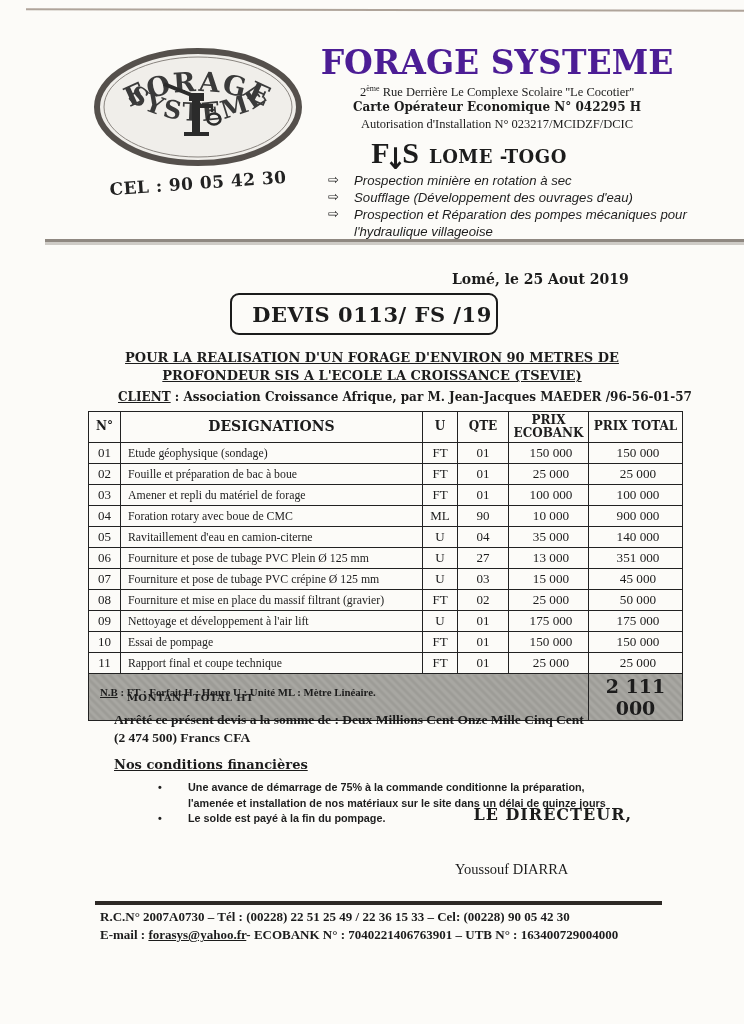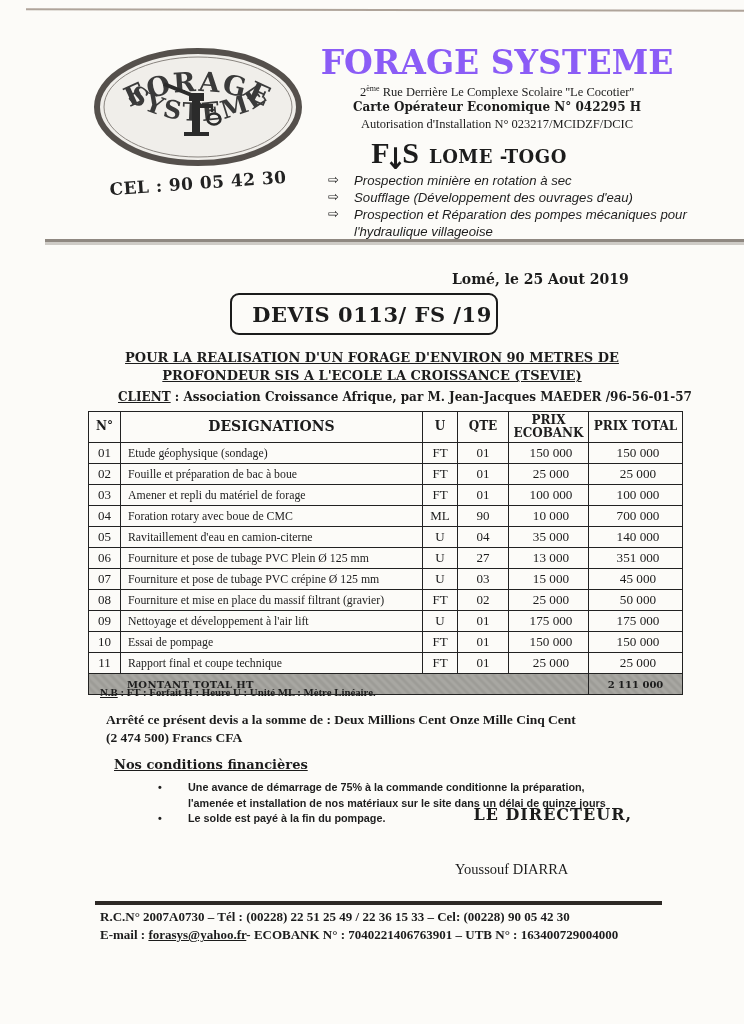--- a/index.html
+++ b/index.html
@@ -11,21 +11,21 @@
   
   .scan-line-top{position:absolute;left:26px;top:9px;width:718px;height:2px;
     background:#96877b;opacity:.75;transform:rotate(.12deg);}
   
   .logo-block{position:absolute;left:92px;top:48px;width:212px;}
   .logo-phone{margin-top:1px;text-align:center;font-family:"DejaVu Serif",serif;
     font-weight:bold;font-size:17px;letter-spacing:.5px;transform:rotate(-4deg);color:#222;}
   
   .header-block{position:absolute;left:282px;top:46px;width:430px;text-align:center;}
   .company{font-family:"DejaVu Serif",serif;font-weight:bold;font-size:33px;
-    line-height:1;color:#8b5cf6;white-space:nowrap;}
+    line-height:1;color:#4c1d95;white-space:nowrap;}
   .addr{font-family:"Liberation Serif",serif;font-size:12.5px;line-height:1.28;margin-top:5px;}
   .addr .sup{vertical-align:super;font-size:8px;}
   .carte{font-family:"DejaVu Serif",serif;font-weight:bold;font-size:12px;line-height:1.3;}
   .autorisation{font-size:12.5px;line-height:1.35;}
   .brand-line{margin-top:6px;transform:translateX(-28px);white-space:nowrap;}
   .brand-f,.brand-s{font-family:"Liberation Serif",serif;font-size:30px;font-weight:bold;line-height:.9;}
   .brand-arrow{font-family:"DejaVu Sans",sans-serif;font-size:26px;font-weight:bold;
     display:inline-block;position:relative;top:5px;margin:0 -4px 0 -5px;transform:scaleY(1.15);}
   .brand-city{font-family:"DejaVu Serif",serif;font-weight:bold;font-size:18px;
     letter-spacing:.5px;margin-left:10px;}
@@ -57,26 +57,26 @@
   table.quote th,table.quote td{border:1.5px solid #222;padding:1px 3px;overflow:hidden;}
   table.quote th{font-family:"DejaVu Serif",serif;font-weight:bold;font-size:12px;
     line-height:1.1;height:28px;text-align:center;}
   table.quote td{font-family:"Liberation Serif",serif;font-size:13px;height:18px;
     text-align:center;}
   table.quote td.desig{text-align:left;font-size:11.8px;padding-left:7px;white-space:nowrap;}
   table.quote td.num{font-size:13.2px;padding-left:8px;}
   tr.total-row td{background:repeating-linear-gradient(45deg,#a8a7a2 0 3px,#9d9c97 3px 6px);
     font-family:"DejaVu Serif",serif;font-weight:bold;}
   tr.total-row td.tlabel{text-align:left;padding-left:38px;font-size:10px;letter-spacing:.3px;}
-  tr.total-row td.tvalue{font-size:10px;}
+  tr.total-row td.tvalue{font-size:19px;}
   
   .nb-line{position:absolute;left:100px;top:686px;font-family:Liberation Serif, serif;
     font-weight:bold;font-size:10.8px;white-space:nowrap;}
   .nb-line .lbl{text-decoration:underline;}
-  .arrete{position:absolute;left:106px;top:711px;font-family:"Liberation Serif",serif;
+  .arrete{position:absolute;left:114px;top:711px;font-family:"Liberation Serif",serif;
     font-weight:bold;font-size:13.5px;line-height:1.32;white-space:nowrap;}
   .conditions-title{position:absolute;left:114px;top:757px;font-family:"DejaVu Serif",serif;
     font-weight:bold;font-size:13px;text-decoration:underline;}
   .conditions-list{position:absolute;left:158px;top:780px;width:460px;margin:0;padding:0;
     list-style:none;}
   .conditions-list li{display:flex;font-family:"Liberation Sans",sans-serif;font-weight:bold;
     font-size:10.8px;line-height:1.45;color:#1e1e1e;}
   .conditions-list .blt{width:30px;flex:0 0 30px;text-align:left;}
   .conditions-list .txt{max-width:428px;}
   .director{position:absolute;right:112px;top:805px;font-family:"DejaVu Serif",serif;
@@ -203,21 +203,21 @@
           <td>01</td>
           <td class="num">100 000</td>
           <td class="num">100 000</td>
         </tr>
     <tr>
           <td>04</td>
           <td class="desig">Foration rotary avec boue de CMC</td>
           <td>ML</td>
           <td>90</td>
           <td class="num">10 000</td>
-          <td class="num">700 000</td>
+          <td class="num">900 000</td>
         </tr>
     <tr>
           <td>05</td>
           <td class="desig">Ravitaillement d'eau en camion-citerne</td>
           <td>U</td>
           <td>04</td>
           <td class="num">35 000</td>
           <td class="num">140 000</td>
         </tr>
     <tr>

